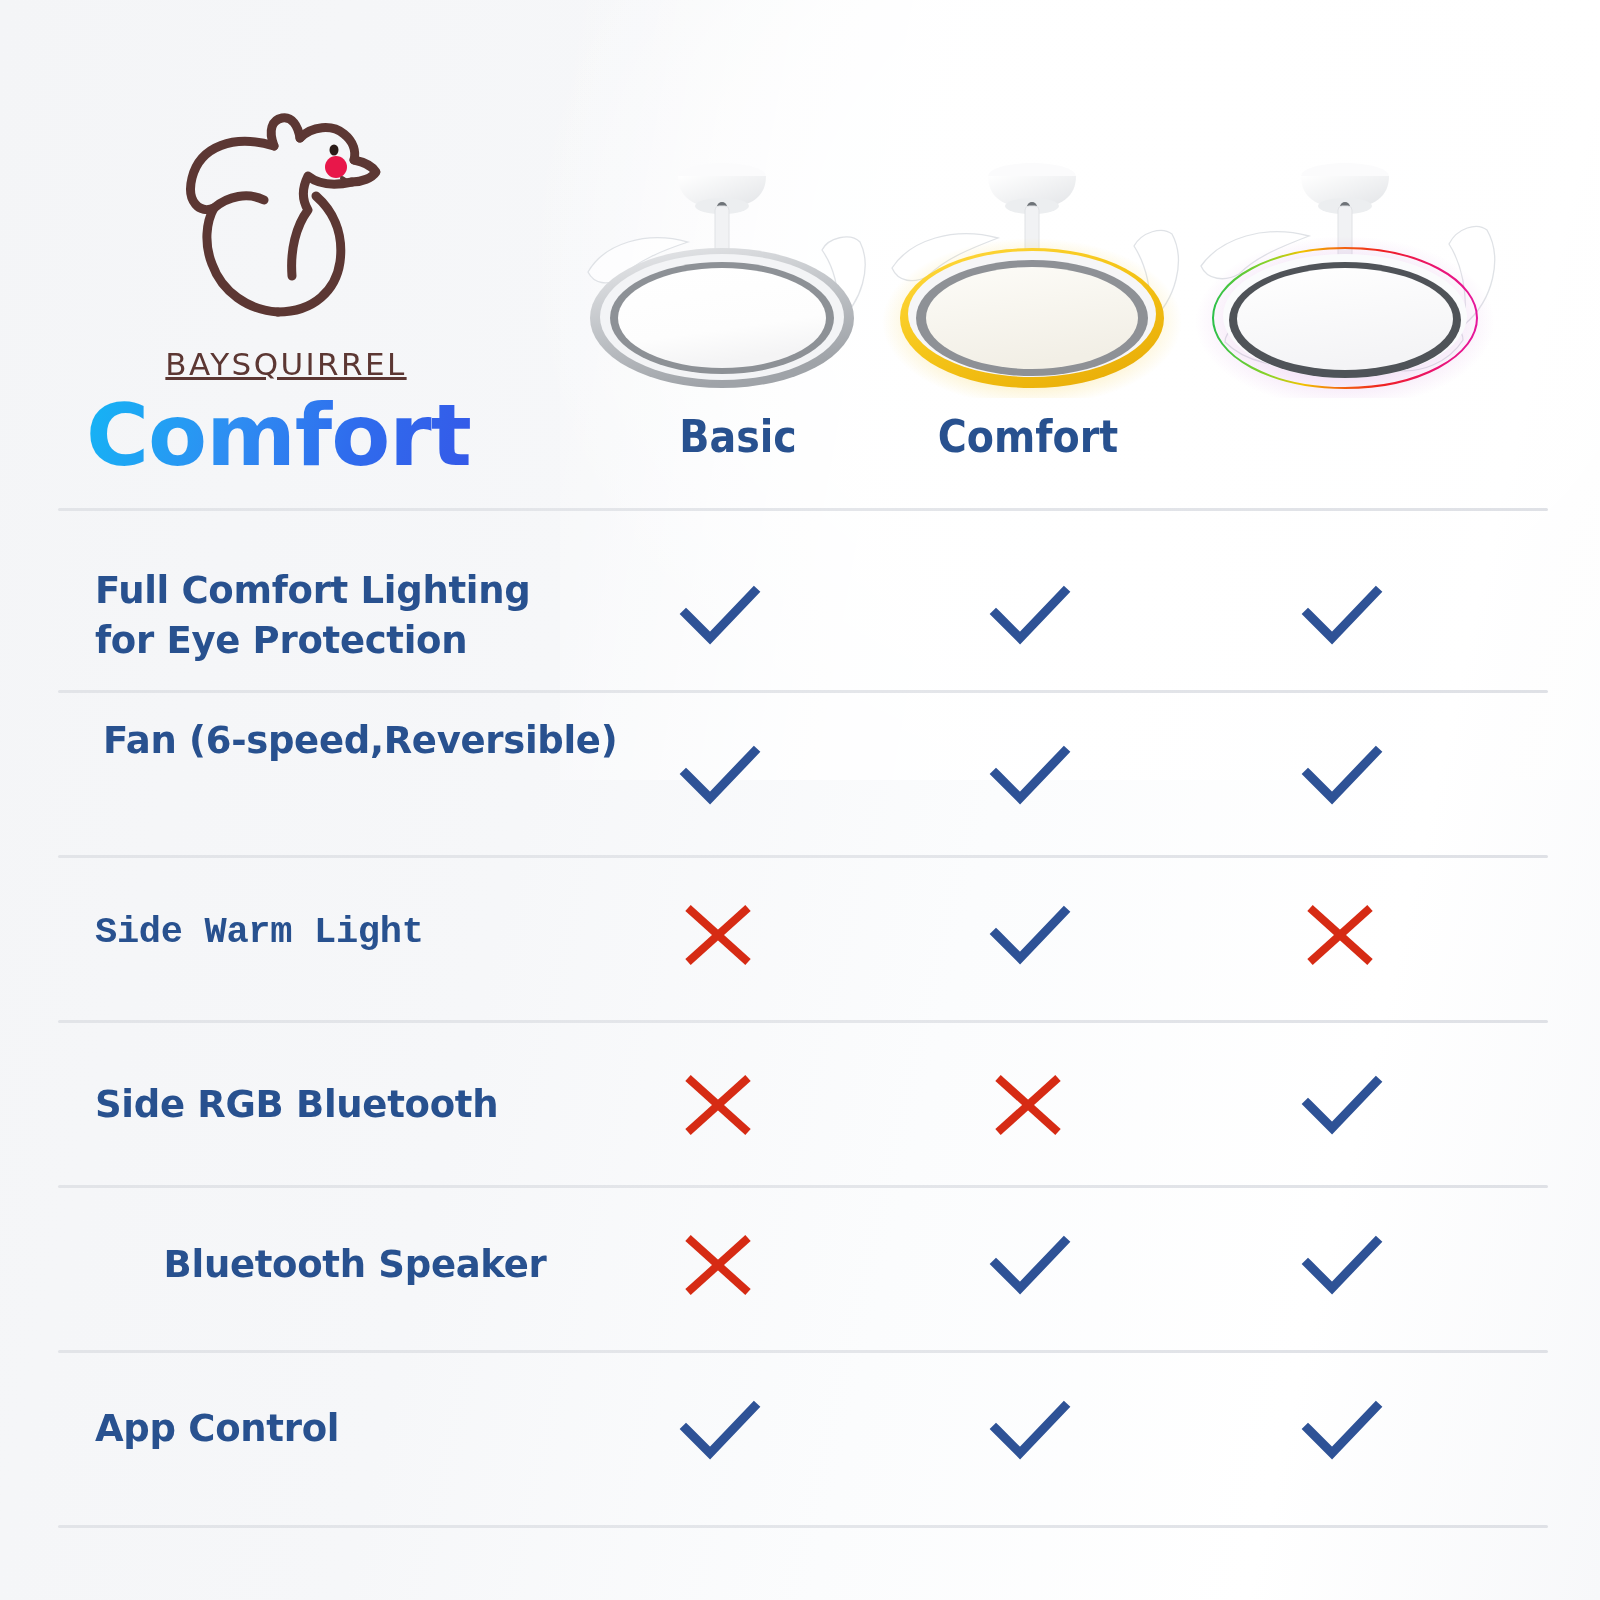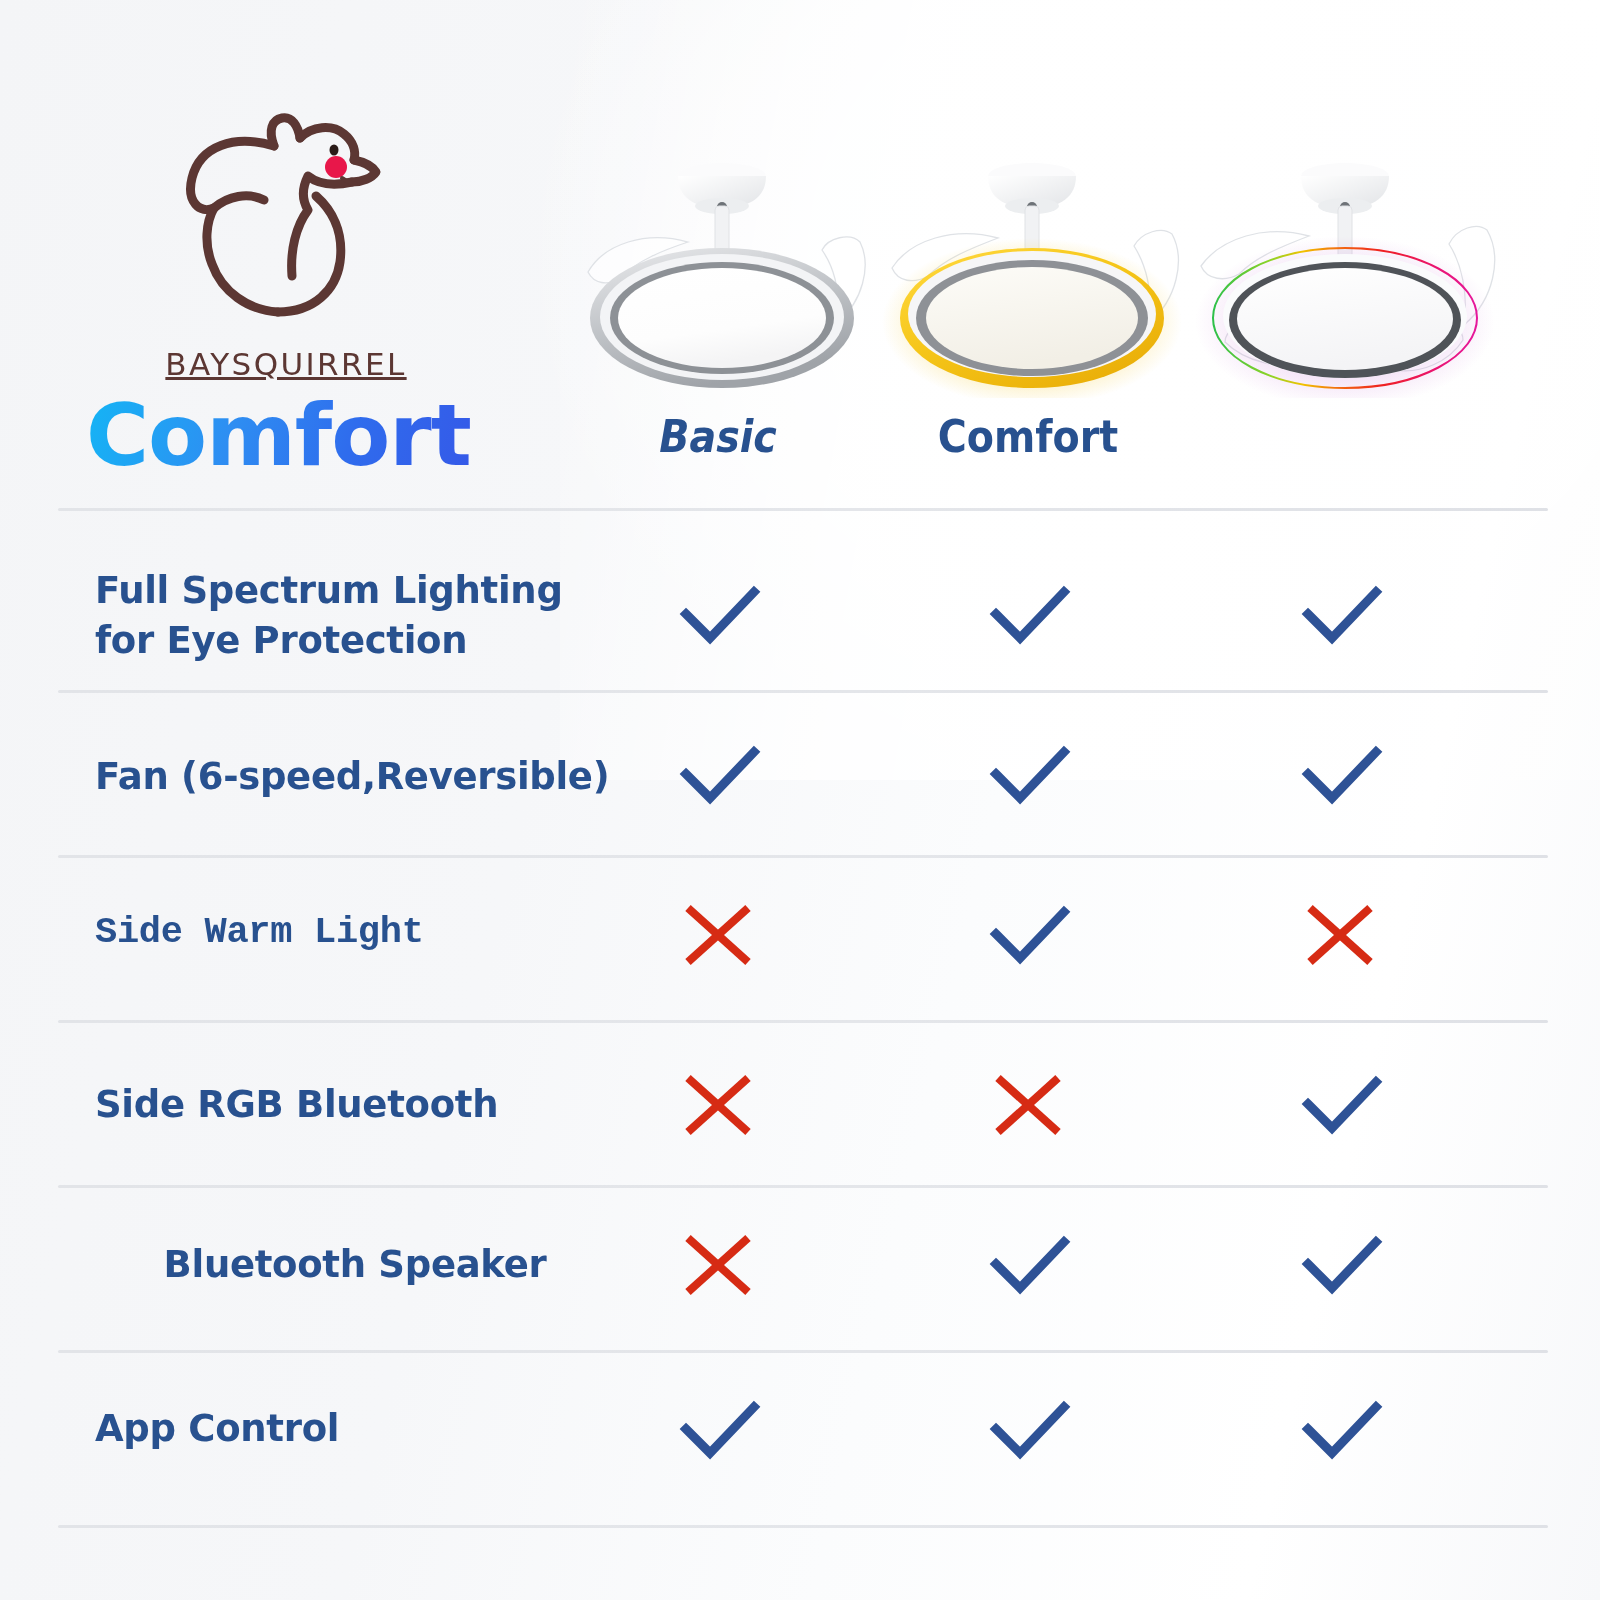--- a/index.html
+++ b/index.html
@@ -299,30 +299,30 @@
         <path d="M48 168 A 132 70 0 0 1 312 168 L 312 168 A 132 70 0 0 0 48 168 Z" fill="url(#rgbTop)"></path>
         <path d="M48 168 A 132 70 0 0 0 312 168 L 312 168 A 132 70 0 0 1 48 168 Z" fill="url(#rgbBot)"></path>
         <ellipse cx="180" cy="168" rx="132" ry="70" fill="none" stroke="url(#rgbTop)" stroke-width="2"></ellipse>
         <ellipse cx="180" cy="166" rx="122" ry="62" fill="#fafbfc"></ellipse>
         <ellipse cx="180" cy="170" rx="116" ry="58" fill="#4f5358"></ellipse>
         <ellipse cx="180" cy="169" rx="108" ry="51" fill="url(#rPanel)"></ellipse>
       </svg>
     </div>
   </div>
 
-  <div class="col-head" style="left:568px;font-style:italic;">Basic</div>
+  <div class="col-head" style="left:588px;">Basic</div>
   <div class="col-head" style="left:878px;">Comfort</div>
 
   <div class="table">
 
     <div class="divider" style="top:508px;"></div>
 
     <div class="row">
       <div class="row-label" style="top:566px;">
-        <span>Full Spectrum Lighting</span><br>
+        <span>Full Comfort Lighting</span><br>
         <span>for Eye Protection</span>
       </div>
       <div class="cell" style="left:658px; top:570px;">
         <svg viewBox="0 0 120 90">
             <path d="M28 44 L 52 68 L 96 22" fill="none" stroke="#2e5296" stroke-width="9" stroke-linecap="square" stroke-linejoin="miter"></path>
           </svg>
       </div>
       <div class="cell" style="left:968px; top:570px;">
         <svg viewBox="0 0 120 90">
             <path d="M28 44 L 52 68 L 96 22" fill="none" stroke="#2e5296" stroke-width="9" stroke-linecap="square" stroke-linejoin="miter"></path>
@@ -331,21 +331,21 @@
       <div class="cell" style="left:1280px; top:570px;">
         <svg viewBox="0 0 120 90">
             <path d="M28 44 L 52 68 L 96 22" fill="none" stroke="#2e5296" stroke-width="9" stroke-linecap="square" stroke-linejoin="miter"></path>
           </svg>
       </div>
     </div>
 
     <div class="divider" style="top:690px;"></div>
 
     <div class="row">
-      <div class="row-label" style="top:752px; width:560px;">Fan (6-speed,Reversible)</div>
+      <div class="row-label" style="top:716px; width:560px;margin-left:8px;">Fan (6-speed,Reversible)</div>
       <div class="cell" style="left:658px; top:730px;">
         <svg viewBox="0 0 120 90">
             <path d="M28 44 L 52 68 L 96 22" fill="none" stroke="#2e5296" stroke-width="9" stroke-linecap="square" stroke-linejoin="miter"></path>
           </svg>
       </div>
       <div class="cell" style="left:968px; top:730px;">
         <svg viewBox="0 0 120 90">
             <path d="M28 44 L 52 68 L 96 22" fill="none" stroke="#2e5296" stroke-width="9" stroke-linecap="square" stroke-linejoin="miter"></path>
           </svg>
       </div>

